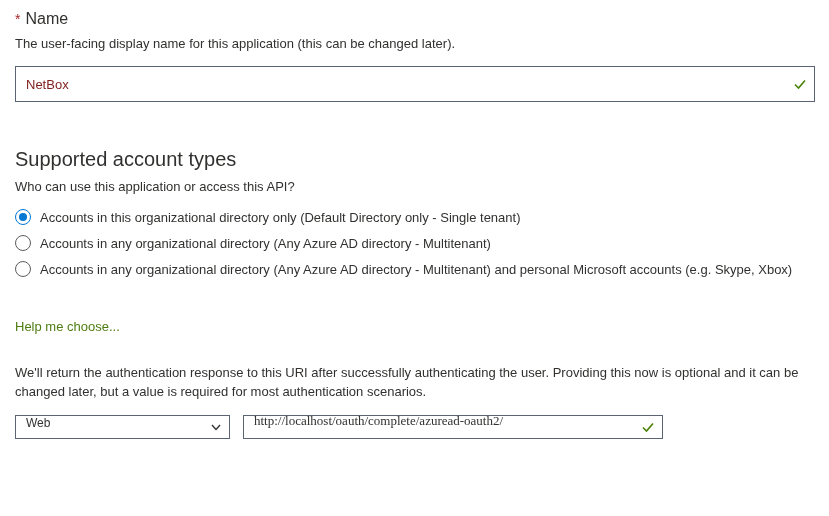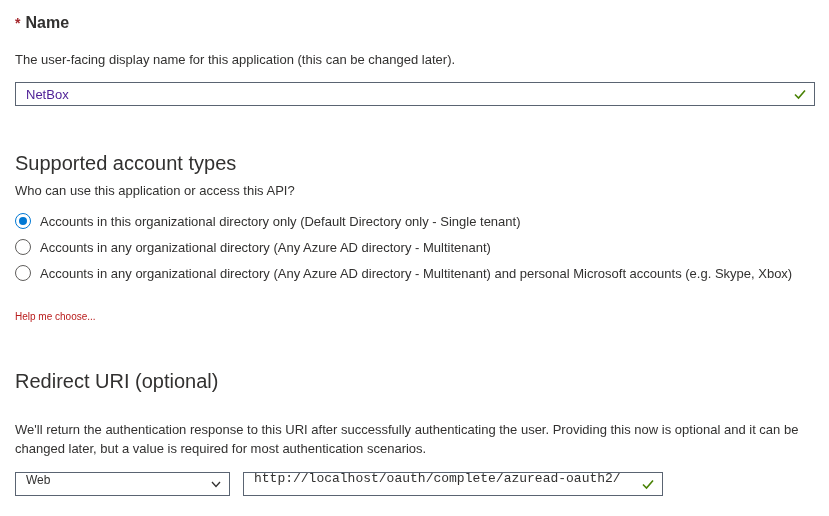--- a/index.html
+++ b/index.html
@@ -11,49 +11,49 @@
     font-family: "Liberation Sans", sans-serif;
     color: #323130;
     overflow: hidden;
   }
   .page {
     padding: 8px 14px 0 15px;
   }
 
   .field-label {
     font-size: 16px;
-    font-weight: 700;
-    color: #323130;
-    line-height: 29px;
+    font-weight: 400;
+    color: #323130;
+    line-height: 22px;
   }
   .required-marker {
     color: #a4262c;
     margin-right: 5px;
     font-size: 14px;
   }
   .description {
     font-size: 13px;
     line-height: 19px;
     color: #323130;
-    margin-top: 12px;
+    margin-top: 4px;
     max-width: 800px;
   }
 
   .input-wrap {
     position: relative;
     margin-top: 13px;
   }
   .text-input {
     width: 800px;
-    height: 24px;
+    height: 36px;
     border: 1px solid #5a6472;
     background: #ffffff;
     font-family: "Liberation Sans", sans-serif;
     font-size: 13px;
-    color: #4c1d95;
+    color: #7f1d1d;
     padding: 0 28px 0 10px;
     outline: none;
     display: block;
   }
   .check-icon {
     position: absolute;
     right: 8px;
     top: 50%;
     transform: translateY(-50%);
     width: 14px;
@@ -107,23 +107,23 @@
   }
   .radio-label {
     font-size: 13px;
     color: #323130;
     margin-left: 9px;
     white-space: nowrap;
   }
 
   .help-link {
     display: inline-block;
-    margin-top: 22px;
-    font-size: 10px;
-    color: #b91c1c;
+    margin-top: 34px;
+    font-size: 13px;
+    color: #4d7c0f;
     text-decoration: none;
     cursor: pointer;
   }
 
   .redirect-desc {
     font-size: 13px;
     line-height: 19px;
     color: #323130;
     margin-top: 28px;
     max-width: 800px;
@@ -161,21 +161,21 @@
     pointer-events: none;
   }
   .uri-input-wrap {
     position: relative;
   }
   .uri-input {
     width: 420px;
     height: 24px;
     border: 1px solid #5a6472;
     background: #ffffff;
-    font-family: Liberation Mono, monospace;
+    font-family: Liberation Serif, serif;
     font-size: 13px;
     color: #323130;
     padding: 0 28px 12px 10px;
     outline: none;
     display: block;
   }
 </style>
 </head>
 <body>
 
@@ -208,21 +208,20 @@
     </div>
     <div class="radio-row">
       <span class="radio-circle"></span>
       <span class="radio-label">Accounts in any organizational directory (Any Azure AD directory - Multitenant) and personal Microsoft accounts (e.g. Skype, Xbox)</span>
     </div>
   </div>
 
   <a class="help-link">Help me choose...</a>
 
   
-  <div class="section-title">Redirect URI (optional)</div>
   <div class="redirect-desc">We'll return the authentication response to this URI after successfully authenticating the user. Providing this now is optional and it can be changed later, but a value is required for most authentication scenarios.</div>
 
   <div class="uri-row">
     <div class="select-wrap">
       <div class="select-box">
         <span>Web</span>
       </div>
       <svg class="chevron-icon" viewBox="0 0 12 12">
         <polyline points="2,4 6,8.5 10,4" fill="none" stroke="#323130" stroke-width="1.3"></polyline>
       </svg>

